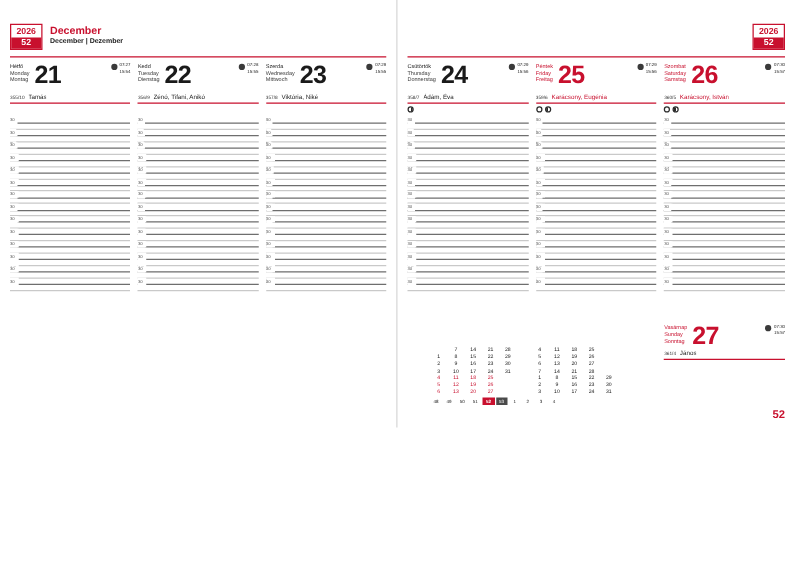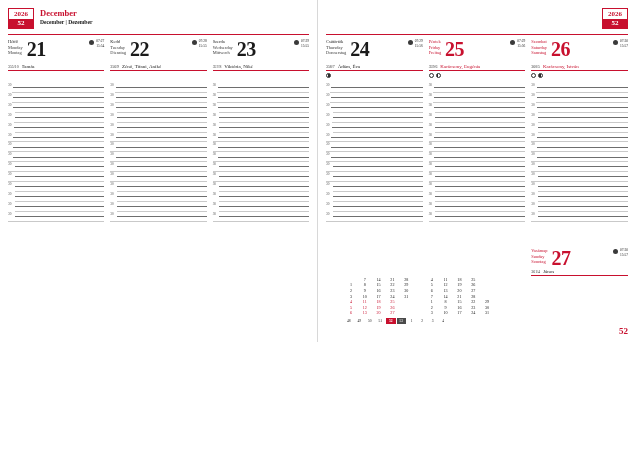--- a/index.html
+++ b/index.html
@@ -13,22 +13,21 @@
     position: relative;
     overflow: hidden;
   }
   .page {
     position: absolute; inset: 0;
     display: flex;
   }
   .half {
     position: relative;
     height: 342px;
-    padding: 8px 8px 6px 8px;
-    font-family: Liberation Serif, serif;
+    padding: 19px 8px 6px 8px;
   }
   .half.left { width: 318px; border-right: 1px solid #d8d8d8; }
   .half.right { width: 318px; }
 
   
   .hdr {
     display: flex; align-items: flex-start;
     height: 26px;
   }
   .hdr-badge {

